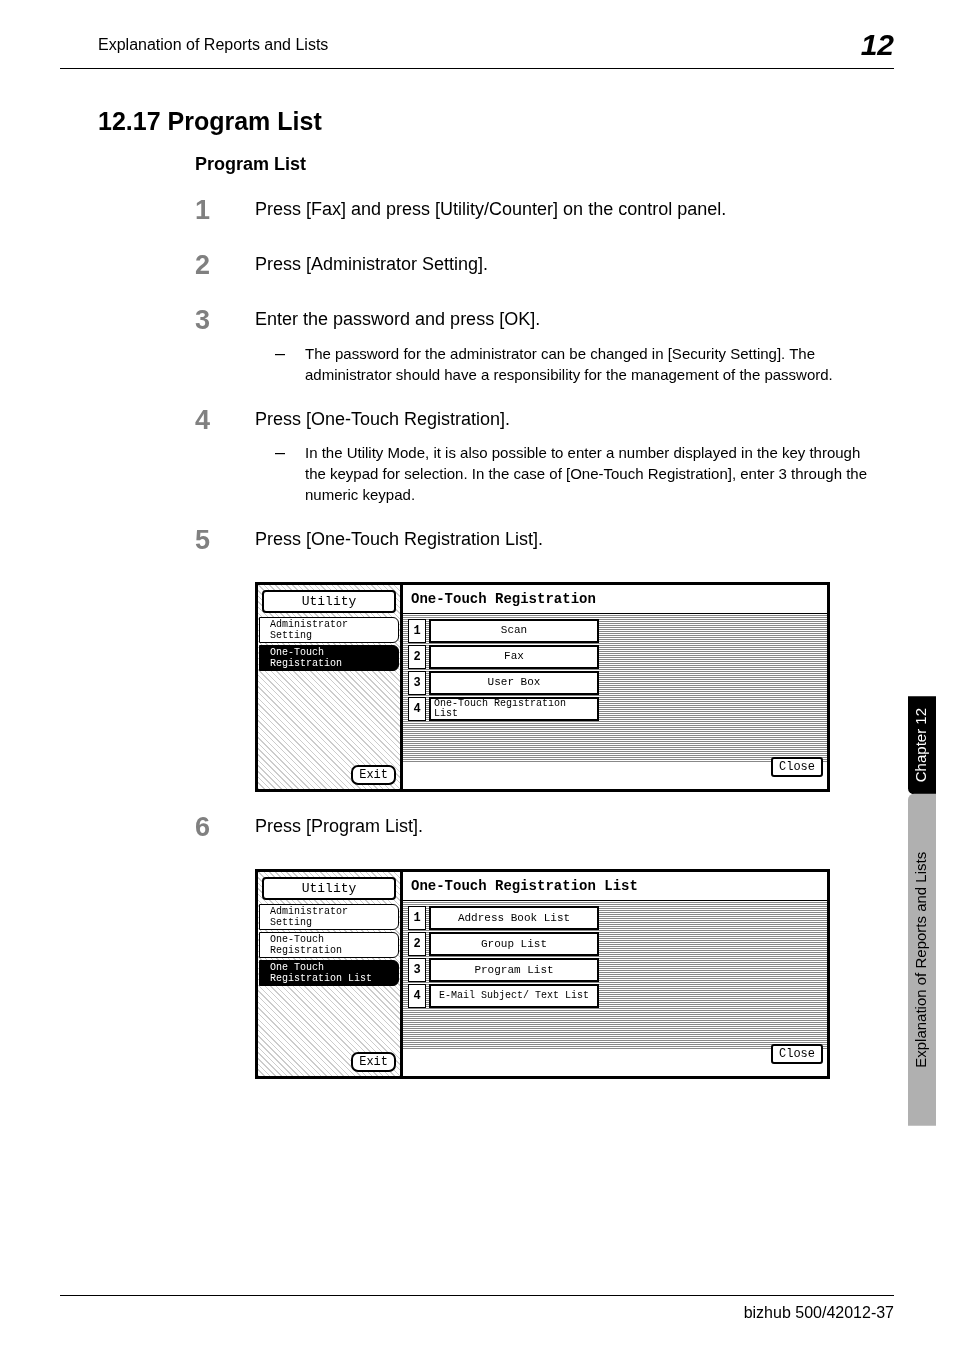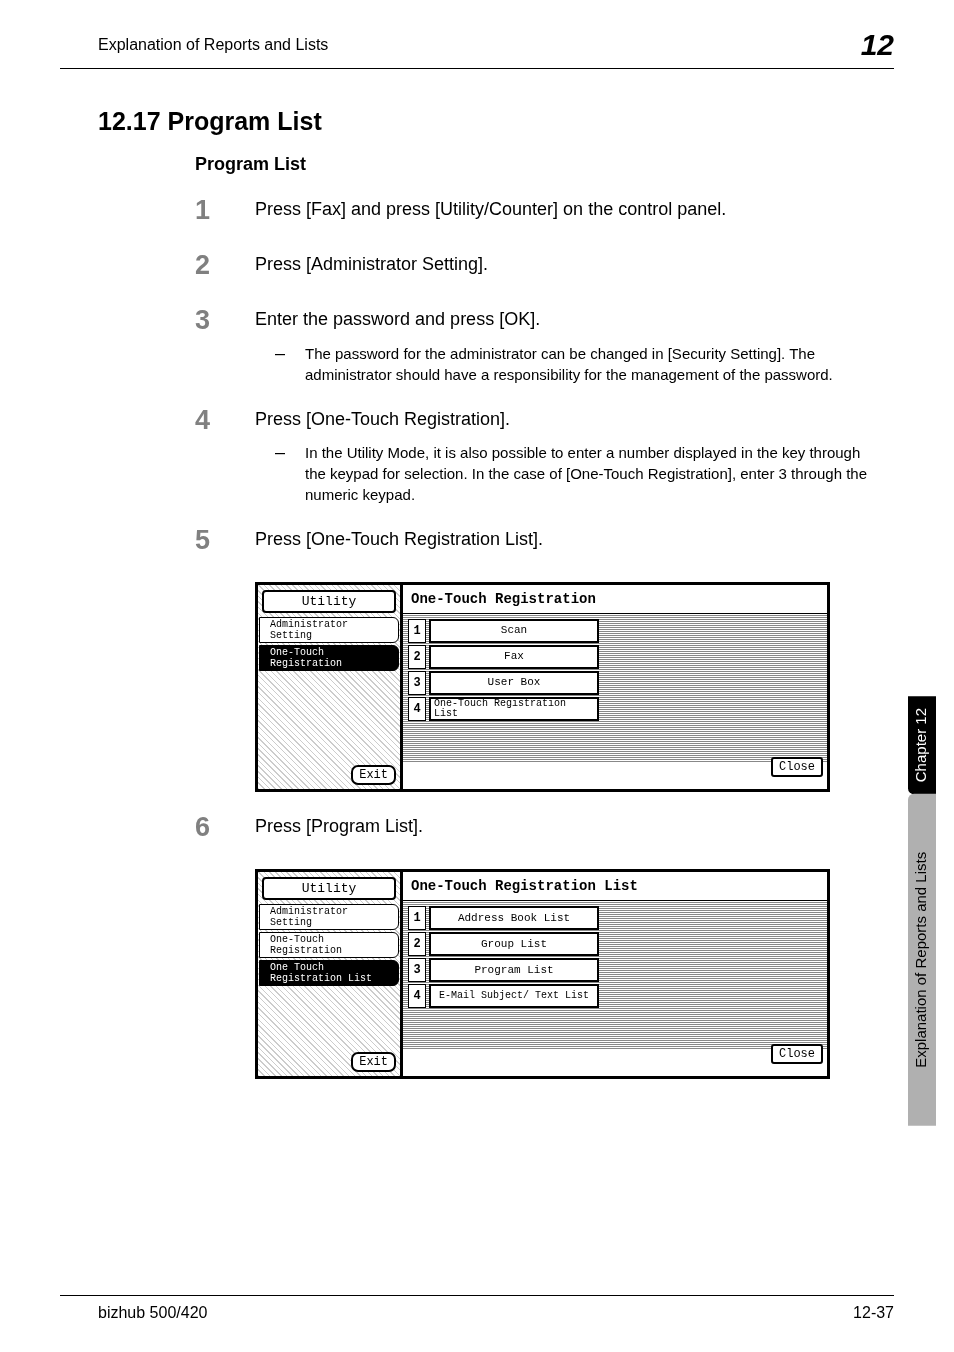--- a/index.html
+++ b/index.html
@@ -258,21 +258,21 @@
     }
     
     .footer {
       position: absolute;
       bottom: 30px;
       left: 60px;
       right: 60px;
       border-top: 1px solid #000;
       padding-top: 8px;
       display: flex;
-      justify-content: space-between;
+      justify-content: flex-end;
       font-size: 16px;
       padding-left: 38px;
     }
     
     .two-line {
       font-size: 10px;
       line-height: 1;
       text-align: left;
     }
   </style>

